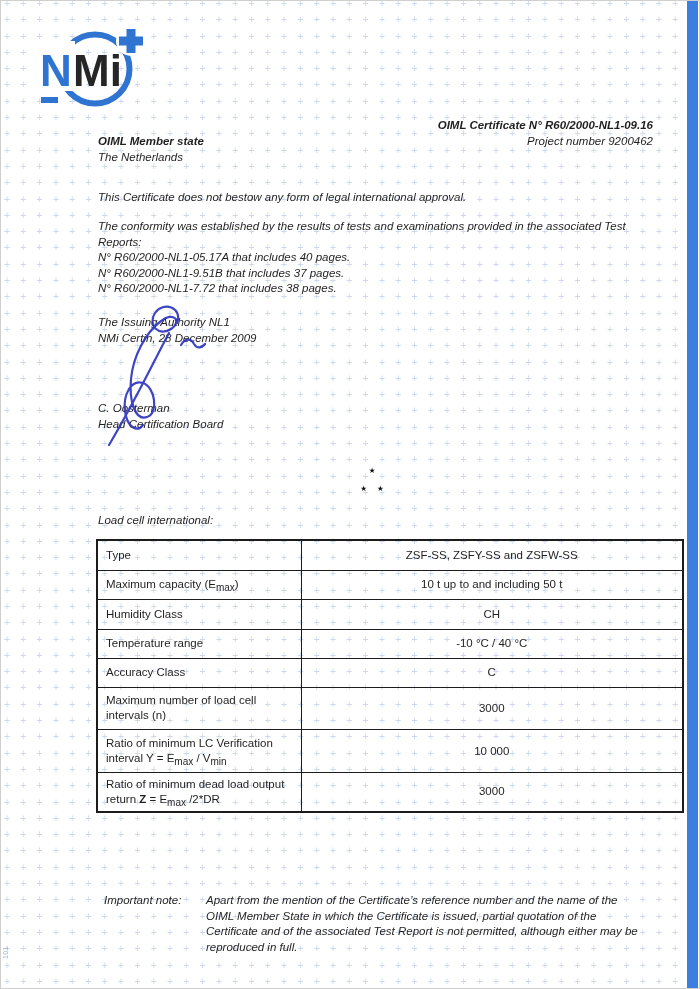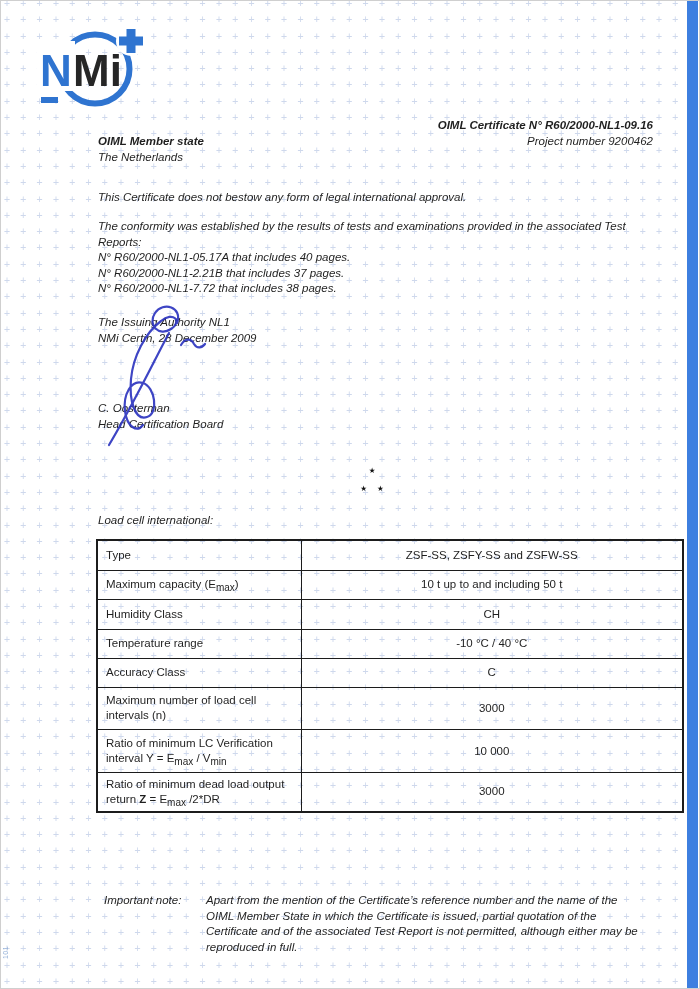--- a/index.html
+++ b/index.html
@@ -144,21 +144,21 @@
   <div class="abs fs para1">This Certificate does not bestow any form of legal international approval.</div>
 
   <div class="abs fs header-left">
     <div class="b">OIML Member state</div>
     <div>The Netherlands</div>
   </div>
 
   <div class="abs fs para2">
     <div>The conformity was established by the results of tests and examinations provided in the associated Test Reports:</div>
     <div>N° R60/2000-NL1-05.17A that includes 40 pages.</div>
-    <div>N° R60/2000-NL1-2.21B that includes 37 pages.</div>
+    <div>N° R60/2000-NL1-9.51B that includes 37 pages.</div>
     <div>N° R60/2000-NL1-7.72 that includes 38 pages.</div>
   </div>
 
   <div class="abs fs issuing">
     <div>The Issuing Authority NL1</div>
     <div>NMi Certin, 28 December 2009</div>
   </div>
 
   <svg class="abs sig-svg" width="115" height="150" viewBox="0 0 115 150">
     <g fill="none" stroke="#2e36c0" stroke-width="2.2" stroke-linecap="round" opacity="0.92">

